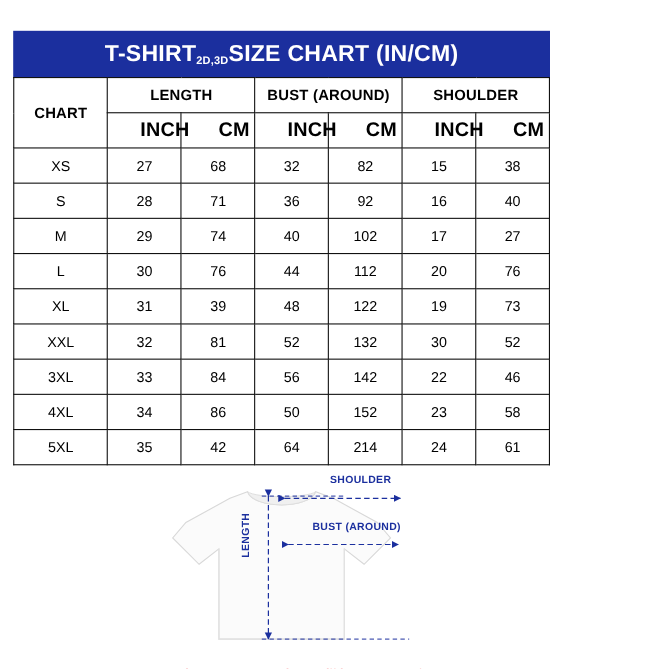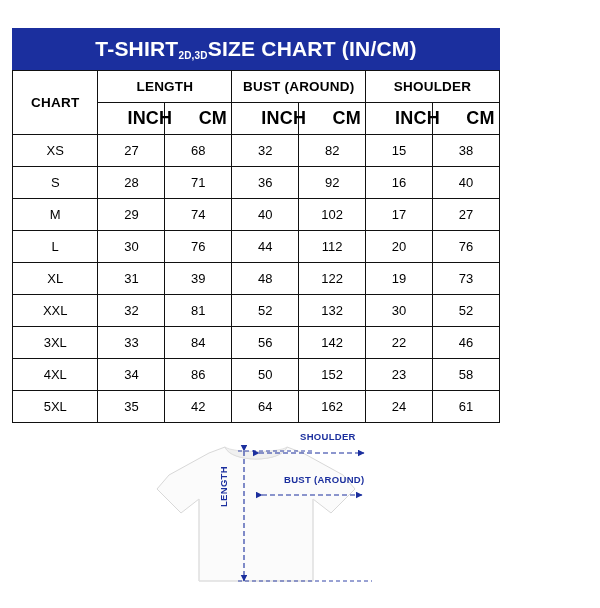--- a/index.html
+++ b/index.html
@@ -220,21 +220,21 @@
         <td>50</td>
         <td>152</td>
         <td>23</td>
         <td>58</td>
       </tr>
       <tr>
         <td class="size-cell">5XL</td>
         <td>35</td>
         <td>42</td>
         <td>64</td>
-        <td>162</td>
+        <td>214</td>
         <td>24</td>
         <td>61</td>
       </tr>
     </tbody>
   </table>
 
   <div class="diagram">
 
     <div class="shirt-wrap">
       <svg class="shirt-svg" width="210" height="150" viewBox="0 0 210 150">

